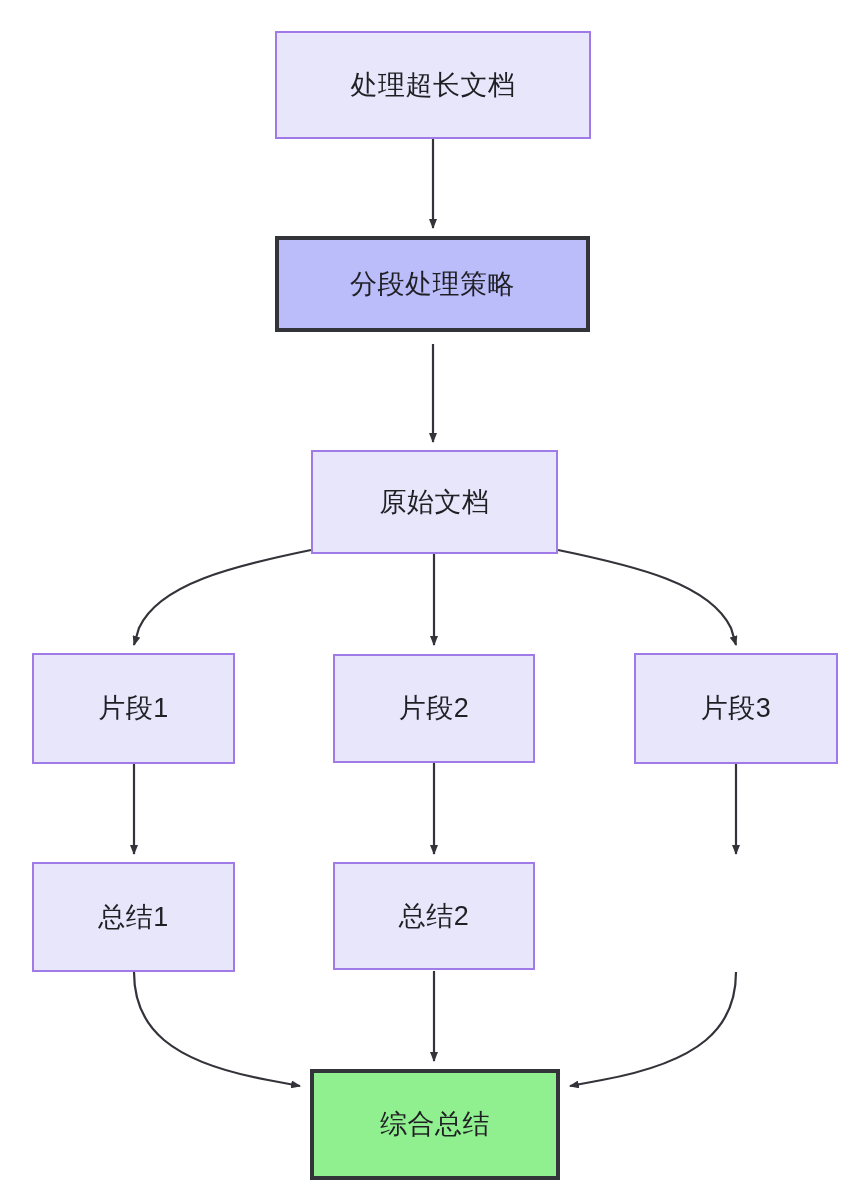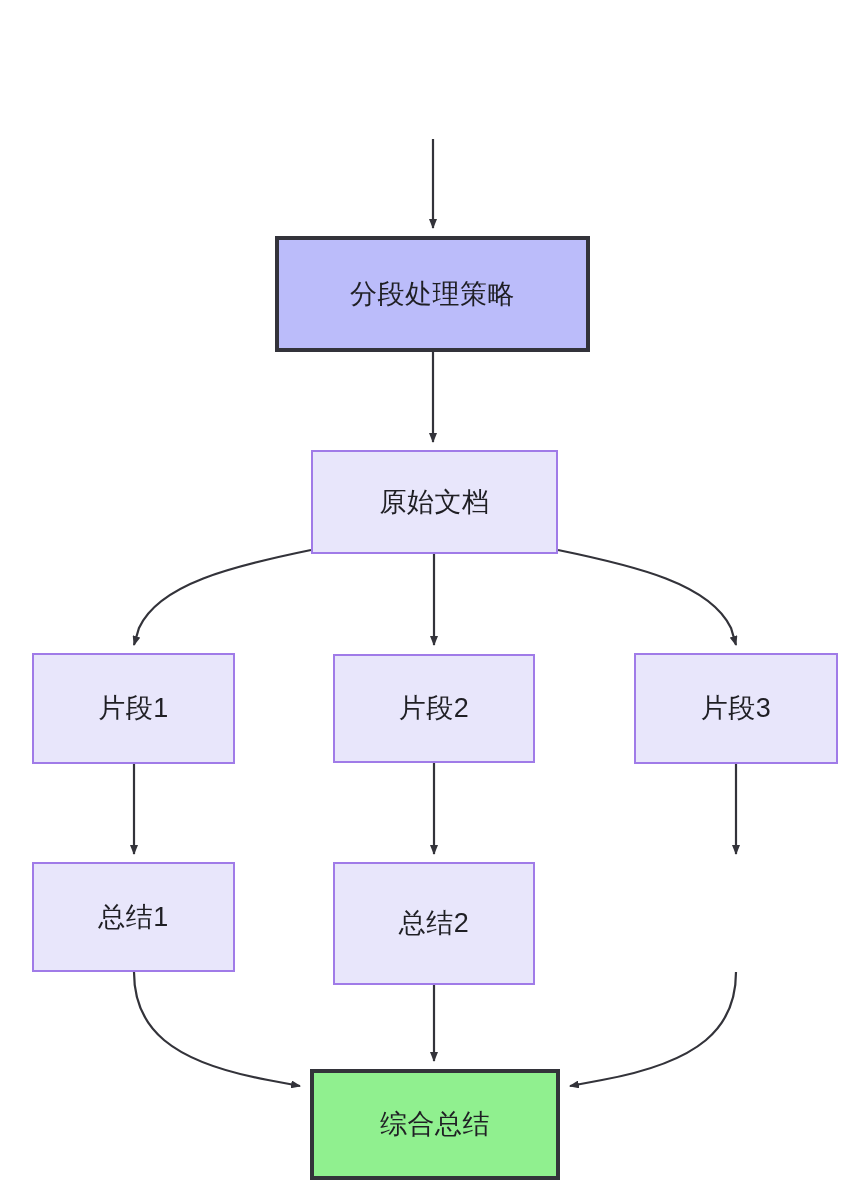--- a/index.html
+++ b/index.html
@@ -52,27 +52,27 @@
     background: #90F08F;
     border: 4px solid #33333a;
   }
   .node-label {
     display: block;
     pointer-events: none;
   }
 
   
   #node-long-doc      { left: 275px; top: 31px;   width: 316px; height: 108px; }
-  #node-chunk-policy  { left: 275px; top: 236px;  width: 315px; height: 116px; }
+  #node-chunk-policy  { left: 275px; top: 236px;  width: 315px; height: 96px; }
   #node-source-doc    { left: 311px; top: 450px;  width: 247px; height: 104px; font-family: Liberation Serif, serif; }
   #node-segment-1     { left: 32px;  top: 653px;  width: 203px; height: 111px; }
   #node-segment-2     { left: 333px; top: 654px;  width: 202px; height: 109px; }
   #node-segment-3     { left: 634px; top: 653px;  width: 204px; height: 111px; }
   #node-summary-1     { left: 32px;  top: 862px;  width: 203px; height: 110px; }
-  #node-summary-2     { left: 333px; top: 862px;  width: 202px; height: 123px; }
+  #node-summary-2     { left: 333px; top: 862px;  width: 202px; height: 108px; }
   #node-summary-3     { left: 634px; top: 862px;  width: 204px; height: 110px; }
   #node-final-summary { left: 310px; top: 1069px; width: 250px; height: 111px; }
 </style>
 </head>
 <body>
 
 <div id="diagram">
 
   <svg id="edge-layer" viewBox="0 0 852 1196" width="852" height="1196" xmlns="http://www.w3.org/2000/svg">
     <defs>
@@ -97,20 +97,23 @@
 
     <path d="M736,764 L736,854" fill="none" stroke="#33333a" stroke-width="2.2" marker-end="url(#arrowhead)"></path>
 
     <path d="M134,972 C134,1028 170,1062 268,1080 L300,1086" fill="none" stroke="#33333a" stroke-width="2.2" marker-end="url(#arrowhead)"></path>
 
     <path d="M434,971 L434,1061" fill="none" stroke="#33333a" stroke-width="2.2" marker-end="url(#arrowhead)"></path>
 
     <path d="M736,972 C736,1028 700,1062 602,1080 L570,1086" fill="none" stroke="#33333a" stroke-width="2.2" marker-end="url(#arrowhead)"></path>
   </svg>
 
+  <div id="node-long-doc" class="node light">
+    <span class="node-label">处理超长文档</span>
+  </div>
 
   <div id="node-chunk-policy" class="node strong">
     <span class="node-label">分段处理策略</span>
   </div>
 
   <div id="node-source-doc" class="node light">
     <span class="node-label">原始文档</span>
   </div>
 
   <div id="node-segment-1" class="node light">

